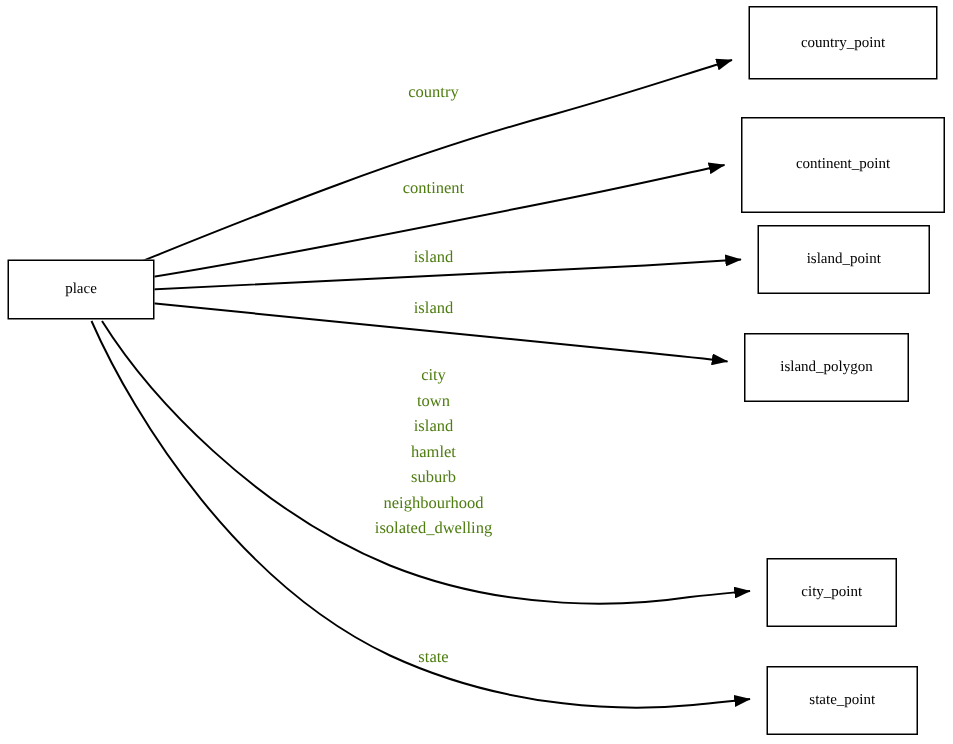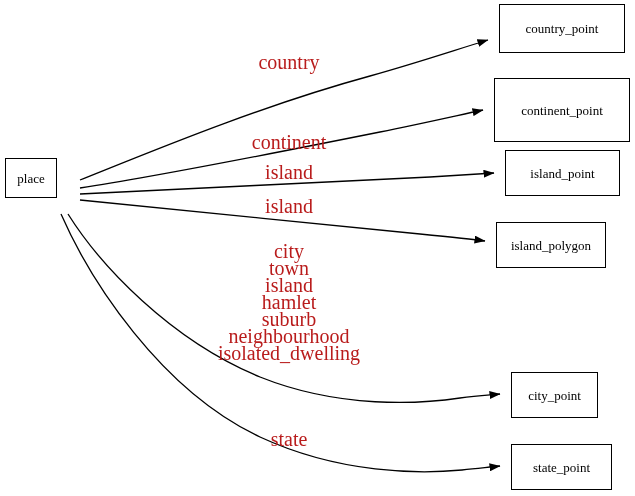--- a/index.html
+++ b/index.html
@@ -24,28 +24,28 @@
   }
   .node {
     position: absolute;
     box-sizing: border-box;
     border: 1px solid #000000;
     background: #ffffff;
     display: flex;
     align-items: center;
     justify-content: center;
     color: #000000;
-    font-size: 13px;
+    font-size: 10px;
     line-height: 1;
     white-space: nowrap;
   }
   .edge-label {
     position: absolute;
-    color: #b91c1c;
-    font-size: 20px;
+    color: #4d7c0f;
+    font-size: 11px;
     line-height: 17px;
     white-space: pre;
     text-align: center;
     transform: translate(-50%, -50%);
   }
 </style>
 </head>
 <body>
 
 <div id="canvas">
@@ -60,21 +60,21 @@
         <path d="M 80 180 C 150 152 260 106 370 76 C 420 62 455 50 488 40"></path>
         <path d="M 80 188 C 160 176 280 152 380 132 C 420 124 455 116 483 110"></path>
         <path d="M 80 194 C 180 189 330 182 430 177 C 460 175 478 174 494 173"></path>
         <path d="M 80 200 C 170 209 320 224 420 234 C 450 237 470 239 485 241"></path>
         <path d="M 68 214 C 100 265 170 340 260 377 C 340 409 420 404 460 398 C 478 396 490 395 500 394"></path>
         <path d="M 61 214 C 90 280 160 390 260 437 C 340 474 420 474 462 470 C 480 468 492 467 500 466"></path>
       </g>
   </svg>
 
   <div id="node-layer">
-      <div class="node" style="left: 5px; top: 158px; width: 52px; height: 40px;">
+      <div class="node" style="left: 5px; top: 173px; width: 98px; height: 40px;">
         <span>place</span>
       </div>
       <div class="node" style="left: 499px; top: 4px; width: 126px; height: 49px;">
         <span>country_point</span>
       </div>
       <div class="node" style="left: 494px; top: 78px; width: 136px; height: 64px;">
         <span>continent_point</span>
       </div>
       <div class="node" style="left: 505px; top: 150px; width: 115px; height: 46px;">
         <span>island_point</span>
@@ -84,21 +84,21 @@
       </div>
       <div class="node" style="left: 511px; top: 372px; width: 87px; height: 46px;">
         <span>city_point</span>
       </div>
       <div class="node" style="left: 511px; top: 444px; width: 101px; height: 46px;">
         <span>state_point</span>
       </div>
     </div>
   <div id="label-layer">
       <div class="edge-label" style="left: 289px; top: 62px;">country</div>
-      <div class="edge-label" style="left: 289px; top: 142px;">continent</div>
+      <div class="edge-label" style="left: 289px; top: 126px;">continent</div>
       <div class="edge-label" style="left: 289px; top: 172px;">island</div>
       <div class="edge-label" style="left: 289px; top: 206px;">island</div>
       <div class="edge-label" style="left: 289px; top: 302px;">city
 town
 island
 hamlet
 suburb
 neighbourhood
 isolated_dwelling</div>
       <div class="edge-label" style="left: 289px; top: 439px;">state</div>

